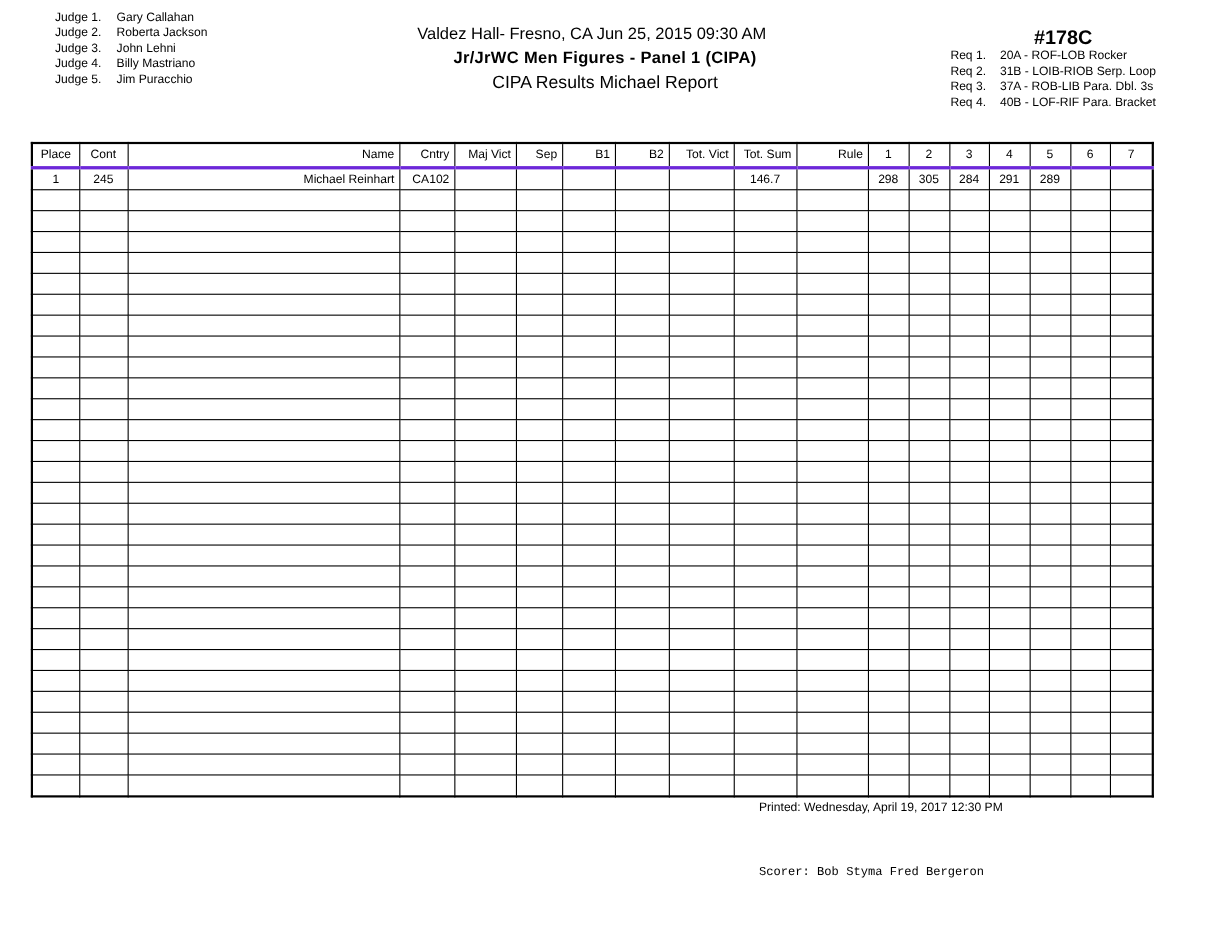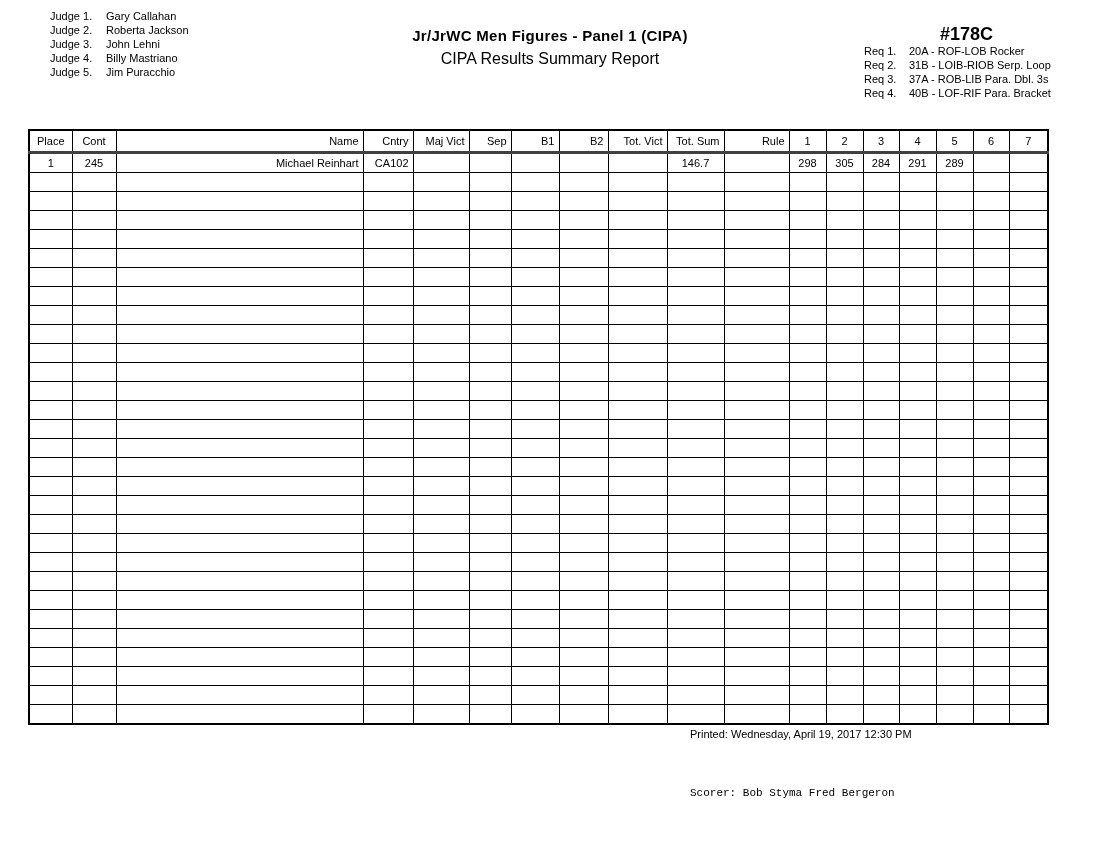--- a/index.html
+++ b/index.html
@@ -21,43 +21,44 @@
 
     table.results {
       position: absolute; left: 28px; top: 129px;
       border-collapse: collapse; table-layout: fixed;
       font-size: 11px;
     }
     table.results th, table.results td {
       border: 1px solid #000; padding: 0 4px; height: 18px; line-height: 18px;
       white-space: nowrap; overflow: hidden; font-weight: normal;
     }
-    table.results thead th { border-bottom: 3px solid #404040; height: 17px; line-height: 20px; margin-top: 16px; }
+    table.results thead th { border-bottom: 3px solid #6d28d9; height: 17px; line-height: 20px; margin-top: 16px; }
     table.results th.l, table.results td.l { text-align: right; }
     table.results th.c, table.results td.c { text-align: center; }
     table.results { border: 2px solid #000; }
 
     .footer { position: absolute; left: 690px; font-size: 11px; }
     .footer.printed { top: 728px; }
     .footer.scorer { top: 787px; font-family: Liberation Mono, monospace; }
   </style>
 </head>
 <body>
 
 <div class="judges">
   <div class="row"><span class="lbl">Judge  1.</span><span>Gary Callahan</span></div>
   <div class="row"><span class="lbl">Judge  2.</span><span>Roberta Jackson</span></div>
   <div class="row"><span class="lbl">Judge  3.</span><span>John Lehni</span></div>
   <div class="row"><span class="lbl">Judge  4.</span><span>Billy Mastriano</span></div>
   <div class="row"><span class="lbl">Judge  5.</span><span>Jim Puracchio</span></div>
 </div>
 
 <div class="title-block">
+  <div class="title-venue">Valdez Hall- Fresno, CA  Jun 25, 2015  09:30 AM</div>
   <div class="title-event">Jr/JrWC Men Figures - Panel 1 (CIPA)</div>
-  <div class="title-report">CIPA Results Summary Report</div>
+  <div class="title-report">CIPA Results Michael Report</div>
 </div>
 
 <div class="event-id">#178C</div>
 
 <div class="reqs">
   <div><span class="lbl">Req  1.</span><span>20A - ROF-LOB Rocker</span></div>
   <div><span class="lbl">Req  2.</span><span>31B - LOIB-RIOB Serp. Loop</span></div>
   <div><span class="lbl">Req  3.</span><span>37A - ROB-LIB Para. Dbl. 3s</span></div>
   <div><span class="lbl">Req  4.</span><span>40B - LOF-RIF Para. Bracket</span></div>
 </div>

